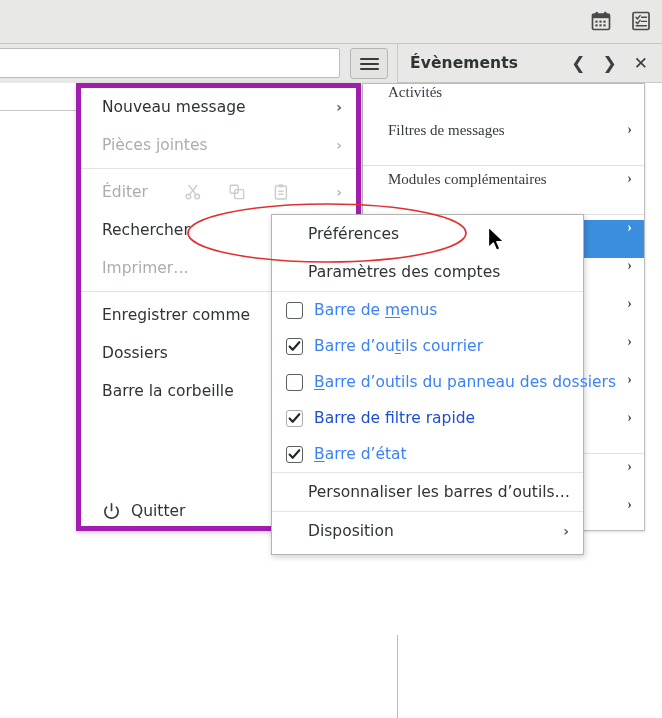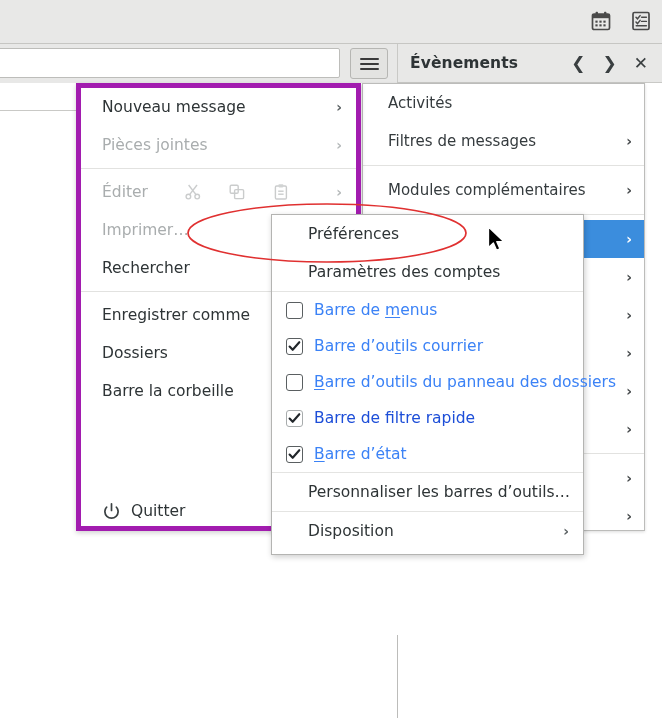--- a/index.html
+++ b/index.html
@@ -85,22 +85,22 @@
   
   .menu-bg {
     position: absolute; left: 362px; top: 83px; width: 283px; height: 448px;
     background: #ffffff;
     border: 1px solid #bcbcba;
     box-shadow: 0 1px 3px rgba(0,0,0,.14);
     box-sizing: border-box;
     z-index: 5;
   }
   .menu-bg .mi {
-    height: 38px; display: flex; align-items: center;
-    padding: 0 12px 0 25px; box-sizing: border-box; font-size: 15px; color: #353b3e;
+    height: 38px; display: flex; 
+    padding: 0 12px 0 25px; box-sizing: border-box; font-size: 15px; color: #353b3e; font-family: Liberation Serif, serif;
   }
   .menu-bg .mi .arr { margin-left: auto; font-size: 14px; color: #45494b; font-weight: bold; }
   .menu-bg .sep { height: 1px; background: #e2e2e0; margin: 5px 0; }
   .menu-bg .mi.hl { background: #3b8ddd; color: #ffffff; }
   .menu-bg .mi.hl .arr { color: #ffffff; }
 
   
   .menu-main {
     position: absolute; left: 76px; top: 83px; width: 285px; height: 448px;
     background: #ffffff;
@@ -316,27 +316,27 @@
               <rect x="3.4" y="3" width="11" height="13" rx="1.2"></rect>
               <rect x="6.4" y="1.2" width="5" height="3.2" rx=".8" fill="#9b9f9f" stroke="none"></rect>
               <line x1="6.2" y1="8.2" x2="11.6" y2="8.2"></line>
               <line x1="6.2" y1="11.2" x2="11.6" y2="11.2"></line>
             </g>
           </svg>
         </span>
       </span>
       <span class="arr">›</span>
     </div>
+    <div class="mi">
+      <span>Rechercher</span>
+      <span class="arr">›</span>
+    </div>
     <div class="mi dim">
       <span>Imprimer…</span>
       <span class="arr"></span>
-    </div>
-    <div class="mi">
-      <span>Rechercher</span>
-      <span class="arr">›</span>
     </div>
     <div class="sep"></div>
     <div class="mi">
       <span>Enregistrer comme</span>
       <span class="arr">›</span>
     </div>
     <div class="mi">
       <span>Dossiers</span>
       <span class="arr">›</span>
     </div>

